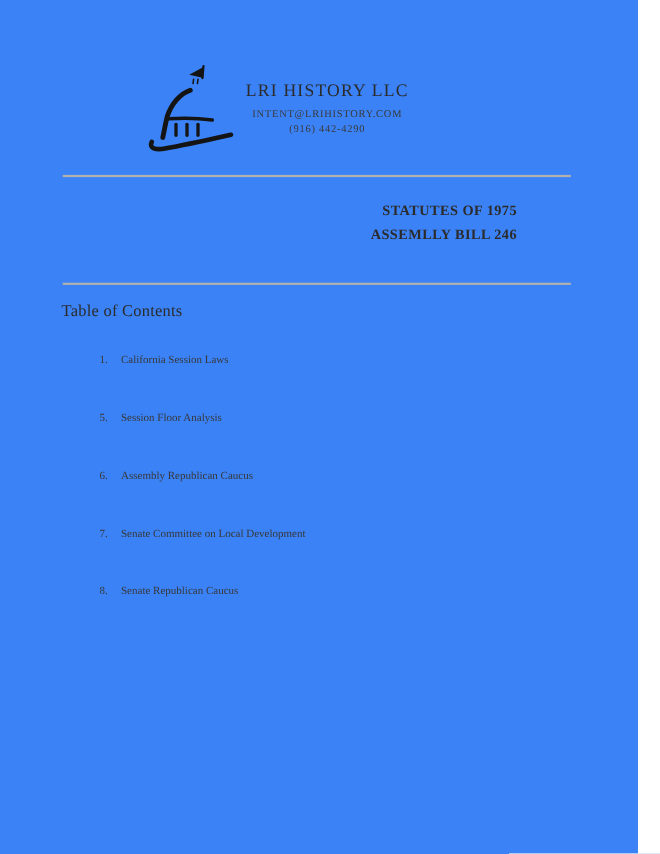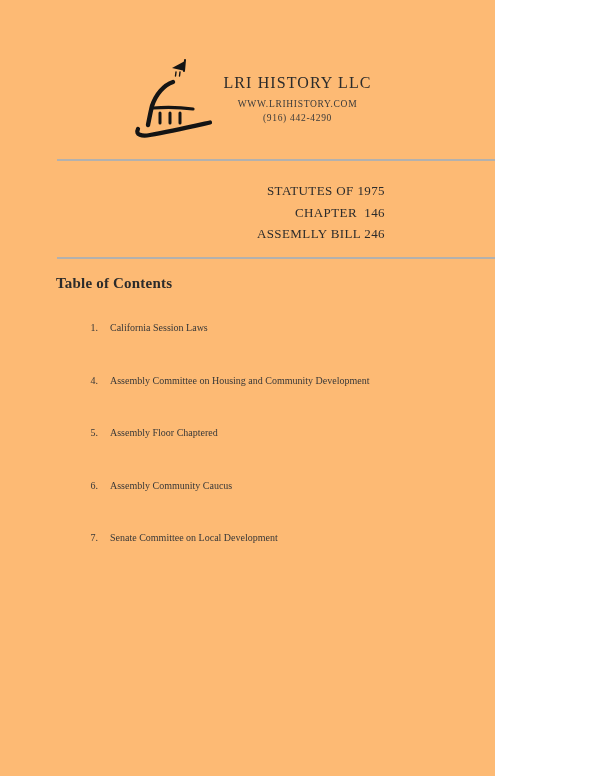--- a/index.html
+++ b/index.html
@@ -9,23 +9,23 @@
     --logo-ink: #141414;
   }
   * { box-sizing: border-box; margin: 0; padding: 0; }
   html, body { background: #ffffff; }
   body {
     font-family: "Liberation Serif", "DejaVu Serif", serif;
     color: var(--ink);
   }
   .page {
     position: relative;
-    width: 495px;
+    width: 580px;
     height: 776px;
-    background: #fdba74;
+    background: #3b82f6;
     overflow: hidden;
   }
 
   
   .logo {
     position: absolute;
     left: 134px;
     top: 58px;
     width: 80px;
     height: 82px;
@@ -67,39 +67,39 @@
   .rule-2 { top: 257px; }
 
   
   .reference {
     position: absolute;
     top: 180px;
     right: 110px;
     text-align: right;
   }
   .ref-line {
-    font-weight: normal;
+    font-weight: bold;
     font-size: 13px;
     line-height: 21.5px;
     letter-spacing: 0.4px;
     color: var(--ink-strong);
     white-space: pre;
   }
 
   
   .toc {
     position: absolute;
     left: 56px;
     top: 274px;
     width: 480px;
   }
   .toc-heading {
     font-size: 15px;
     line-height: 19px;
-    font-weight: bold;
+    font-weight: normal;
     letter-spacing: 0.2px;
     color: var(--ink-strong);
   }
   .toc-list {
     list-style: none;
     margin-top: 14px;
   }
   .toc-item {
     font-size: 10px;
     line-height: 14px;
@@ -135,49 +135,48 @@
 
         <path d="M 26,55 L 26,65" stroke-width="3"></path>
         <path d="M 36,55 L 36,65" stroke-width="3"></path>
         <path d="M 46,55 L 46,65" stroke-width="3"></path>
 
         <path d="M 4,71 C 1,77 8,78.5 16,77 C 36,73.5 58,68.5 76,64.5" stroke-width="4.2"></path>
       </svg>
     </div>
     <div class="letterhead-text">
       <div class="company-name">LRI HISTORY LLC</div>
-      <div class="contact-line">WWW.LRIHISTORY.COM</div>
+      <div class="contact-line">INTENT@LRIHISTORY.COM</div>
       <div class="contact-line">(916) 442-4290</div>
     </div>
   </header>
 
   <hr class="rule rule-1">
 
   <section class="reference">
     <div class="ref-line">STATUTES OF 1975</div>
-    <div class="ref-line">CHAPTER  146</div>
     <div class="ref-line">ASSEMLLY BILL 246</div>
   </section>
 
   <hr class="rule rule-2">
 
   <section class="toc">
     <h2 class="toc-heading">Table of Contents</h2>
     <ol class="toc-list">
       <li class="toc-item">
         <span class="toc-num">1.</span><span class="toc-label">California Session Laws</span>
       </li>
       <li class="toc-item">
-        <span class="toc-num">4.</span><span class="toc-label">Assembly Committee on Housing and Community Development</span>
+        <span class="toc-num">5.</span><span class="toc-label">Session Floor Analysis</span>
       </li>
       <li class="toc-item">
-        <span class="toc-num">5.</span><span class="toc-label">Assembly Floor Chaptered</span>
-      </li>
-      <li class="toc-item">
-        <span class="toc-num">6.</span><span class="toc-label">Assembly Community Caucus</span>
+        <span class="toc-num">6.</span><span class="toc-label">Assembly Republican Caucus</span>
       </li>
       <li class="toc-item">
         <span class="toc-num">7.</span><span class="toc-label">Senate Committee on Local Development</span>
+      </li>
+      <li class="toc-item">
+        <span class="toc-num">8.</span><span class="toc-label">Senate Republican Caucus</span>
       </li>
     </ol>
   </section>
 
 </div>
 
 </body></html>

